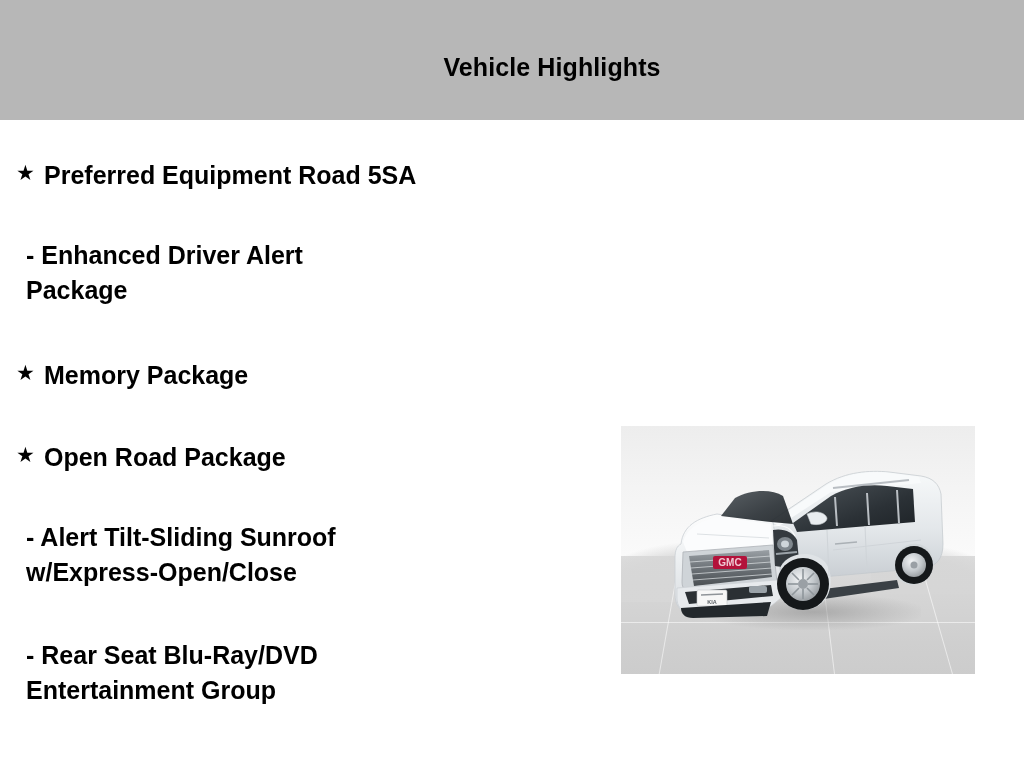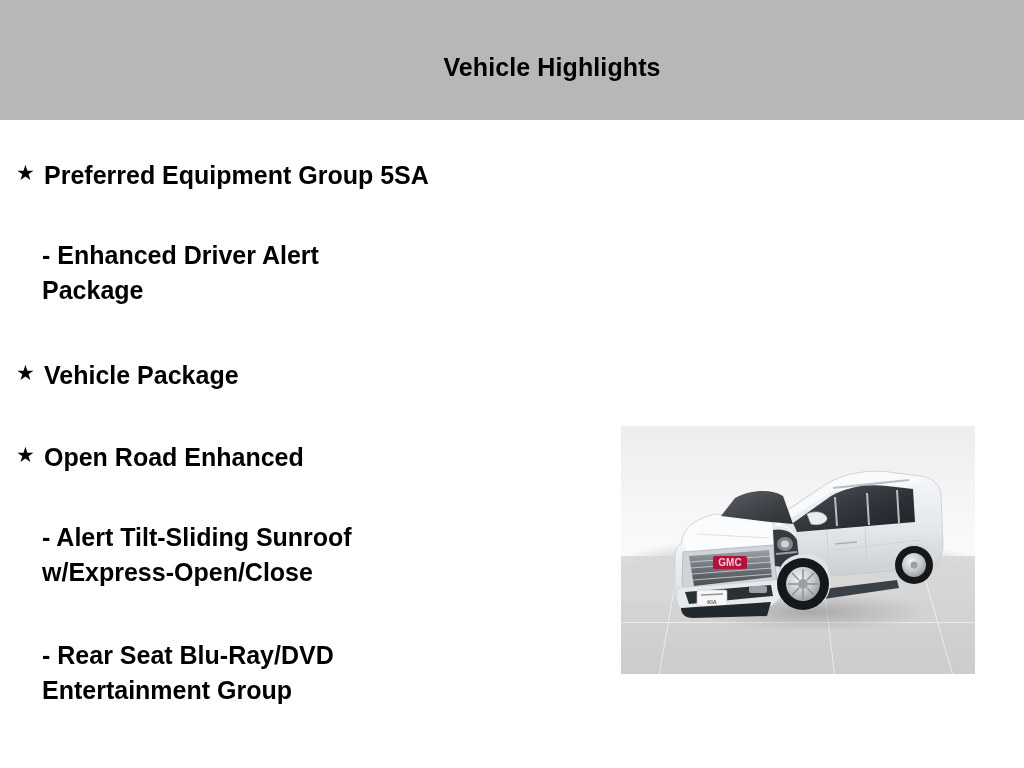--- a/index.html
+++ b/index.html
@@ -75,21 +75,21 @@
     position: absolute;
     left: 44px;
     width: 540px;
     font-size: 25px;
     font-weight: bold;
     color: #000000;
     line-height: 35px;
     white-space: pre-line;
   }
   .hl-sub .hl-text {
-    left: 42px;
+    left: 26px;
   }
 
   
   #item-0 { top: 38px; }
   #item-1 { top: 118px; }
   #item-2 { top: 238px; }
   #item-3 { top: 320px; }
   #item-4 { top: 400px; }
   #item-5 { top: 518px; }
 
@@ -154,36 +154,36 @@
 <div id="header-band">
   <div id="page-title">Vehicle Highlights</div>
 </div>
 
 <div id="content">
 
   <div id="highlights-list">
 
     <div class="hl-item hl-bullet-item" id="item-0">
       <span class="hl-bullet">★</span>
-      <span class="hl-text">Preferred Equipment Group 5SA</span>
+      <span class="hl-text">Preferred Equipment Road 5SA</span>
     </div>
 
     <div class="hl-item hl-sub" id="item-1">
       <span class="hl-text">- Enhanced Driver Alert
 Package</span>
     </div>
 
     <div class="hl-item hl-bullet-item" id="item-2">
       <span class="hl-bullet">★</span>
-      <span class="hl-text">Vehicle Package</span>
+      <span class="hl-text">Memory Package</span>
     </div>
 
     <div class="hl-item hl-bullet-item" id="item-3">
       <span class="hl-bullet">★</span>
-      <span class="hl-text">Open Road Enhanced</span>
+      <span class="hl-text">Open Road Package</span>
     </div>
 
     <div class="hl-item hl-sub" id="item-4">
       <span class="hl-text">- Alert Tilt-Sliding Sunroof
 w/Express-Open/Close</span>
     </div>
 
     <div class="hl-item hl-sub" id="item-5">
       <span class="hl-text">- Rear Seat Blu-Ray/DVD
 Entertainment Group</span>

